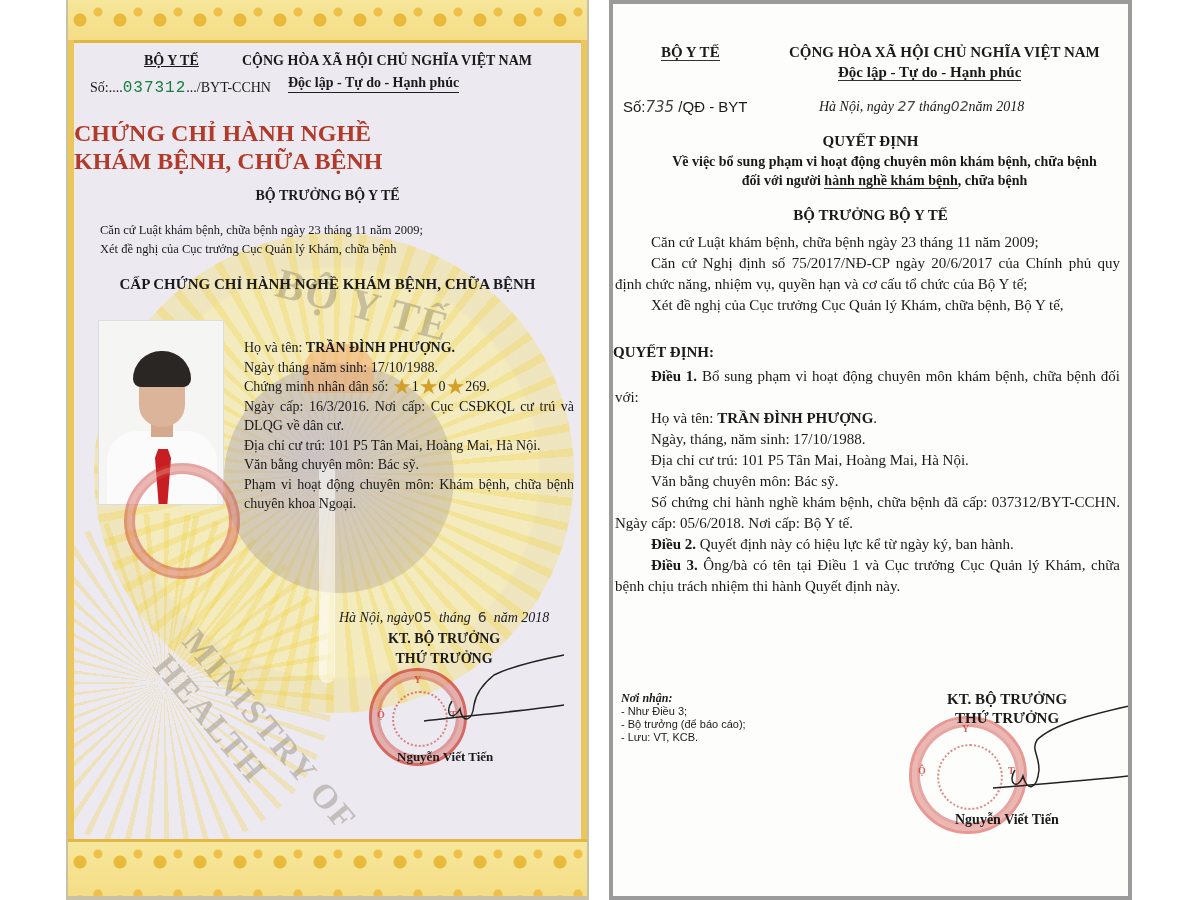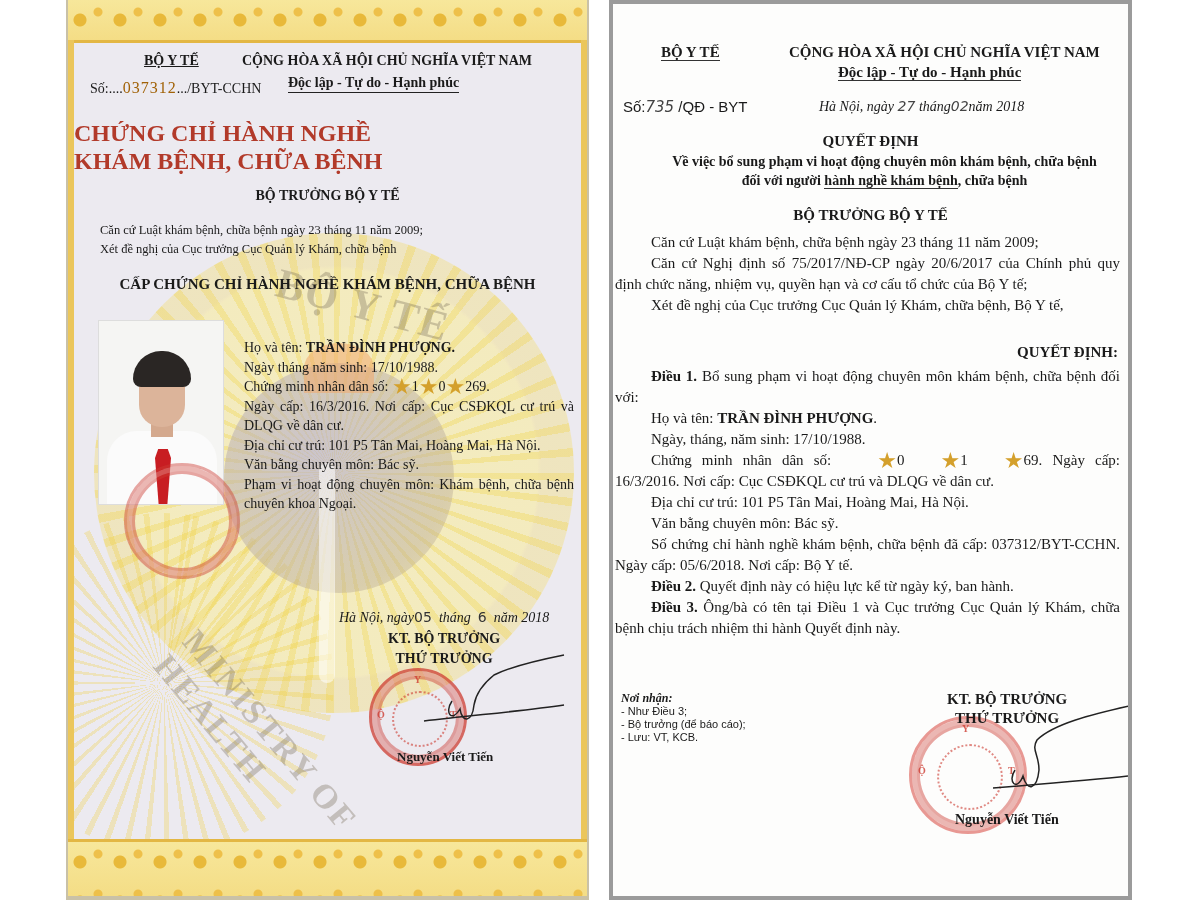--- a/index.html
+++ b/index.html
@@ -30,21 +30,21 @@
   .caduceus{position:absolute;left:245px;top:420px;width:16px;height:220px;background:rgba(255,255,255,.55);border-radius:8px;}
   .wm-text{position:absolute;color:rgba(120,110,90,.35);font-family:"Liberation Serif",serif;font-weight:bold;letter-spacing:2px;}
   .wm-boyte{left:200px;top:238px;font-size:42px;transform:rotate(15deg);}
   .wm-ministry{left:130px;top:580px;font-size:34px;transform:rotate(50deg);transform-origin:left top;}
 
   .c-abs{position:absolute;}
   .c-org{left:70px;top:10px;font-size:14px;font-weight:bold;text-decoration:underline;}
   .c-rep{left:168px;top:10px;font-size:14px;font-weight:bold;white-space:nowrap;}
   .c-motto{left:214px;top:32px;font-size:14px;font-weight:bold;white-space:nowrap;border-bottom:1px solid #222;padding-bottom:1px;}
   .c-so{left:16px;top:36px;font-size:14px;white-space:nowrap;}
-  .c-so .num{color:#a16207;font-family:Liberation Serif, serif;font-size:16px;letter-spacing:1px;text-align:right;}
+  .c-so .num{color:#15803d;font-family:Liberation Mono, monospace;font-size:16px;letter-spacing:1px;text-align:right;}
   .c-title{left:0;right:0;top:76px;color:#b23a2a;font-weight:bold;font-size:24px;line-height:28px;}
   .c-minister{left:0;right:0;top:145px;text-align:center;font-weight:bold;font-size:14px;}
   .c-basis{left:26px;top:178px;font-size:12.5px;line-height:19px;}
   .c-grant{left:0;right:0;top:233px;text-align:center;font-weight:bold;font-size:15px;}
   .photo{position:absolute;left:24px;top:277px;width:124px;height:183px;background:#f5f5f3;border:1px solid #ddd;overflow:hidden;}
   .photo .hair{position:absolute;left:34px;top:30px;width:58px;height:36px;background:#2a2624;border-radius:28px 28px 8px 8px;}
   .photo .face{position:absolute;left:40px;top:46px;width:46px;height:60px;background:#dcb49a;border-radius:20px 20px 22px 22px;}
   .photo .neck{position:absolute;left:52px;top:100px;width:22px;height:16px;background:#d4a98e;}
   .photo .shirt{position:absolute;left:8px;top:110px;width:110px;height:80px;background:#fbfbfb;border-radius:30px 30px 0 0;}
   .photo .tie{position:absolute;left:56px;top:128px;width:16px;height:60px;background:#c81d22;clip-path:polygon(20% 0,80% 0,100% 15%,75% 100%,25% 100%,0 15%);}
@@ -74,21 +74,21 @@
   .d-date{left:206px;top:94px;font-size:14px;font-style:italic;white-space:nowrap;}
   .d-date .hand{font-family:"DejaVu Sans",sans-serif;color:#444;}
   .d-h1{left:0;right:0;top:129px;text-align:center;font-size:15px;font-weight:bold;}
   .d-sub{left:0;right:0;top:148px;text-align:center;font-size:14px;font-weight:bold;line-height:19px;margin-left:28px;}
   .d-sub .ul{border-bottom:1.5px solid #333;}
   .d-minister{left:0;right:0;top:203px;text-align:center;font-size:15px;font-weight:bold;}
   .d-body{left:2px;right:8px;font-size:15px;line-height:21px;text-align:justify;}
   .d-body p{margin:0;}
   .ind{text-indent:36px;}
   .ind2{padding-left:36px;}
-  .d-h2{left:0;right:10px;top:340px;text-align:right;font-size:15px;font-weight:bold;}
+  .d-h2{left:0;right:10px;top:340px;text-align:left;font-size:15px;font-weight:bold;}
   .d-recv{left:8px;top:688px;font-size:11px;line-height:13px;font-family:"Liberation Sans",sans-serif;}
   .d-recv .t{font-family:"Liberation Serif",serif;font-style:italic;font-weight:bold;font-size:12px;}
   .d-kt{left:334px;top:686px;font-size:15px;font-weight:bold;text-align:center;line-height:19px;}
   .d-sign{left:342px;top:808px;font-size:14px;font-weight:bold;}
 </style>
 </head>
 <body>
 
 <div class="cert">
   <div class="cert-frame">
@@ -192,21 +192,20 @@
       <p class="ind">Căn cứ Nghị định số 75/2017/NĐ-CP ngày 20/6/2017 của Chính phủ quy định chức năng, nhiệm vụ, quyền hạn và cơ cấu tổ chức của Bộ Y tế;</p>
       <p class="ind">Xét đề nghị của Cục trưởng Cục Quản lý Khám, chữa bệnh, Bộ Y tế,</p>
     </div>
 
     <div class="d-abs d-h2">QUYẾT ĐỊNH:</div>
 
     <div class="d-abs d-body" style="top:362px;">
       <p class="ind"><b>Điều 1.</b><span> Bổ sung phạm vi hoạt động chuyên môn khám bệnh, chữa bệnh đối với:</span></p>
       <p class="ind2"><span>Họ và tên: </span><b>TRẦN ĐÌNH PHƯỢNG</b><span>.</span></p>
       <p class="ind2">Ngày, tháng, năm sinh: 17/10/1988.</p>
-      <p class="ind"><span>Chứng minh nhân dân số: </span><span class="star">★</span>0<span class="star">★</span>1<span class="star">★</span><span>69. Ngày cấp: 16/3/2016. Nơi cấp: Cục CSĐKQL cư trú và DLQG về dân cư.</span></p>
       <p class="ind2">Địa chỉ cư trú: 101 P5 Tân Mai, Hoàng Mai, Hà Nội.</p>
       <p class="ind2">Văn bằng chuyên môn: Bác sỹ.</p>
       <p class="ind">Số chứng chỉ hành nghề khám bệnh, chữa bệnh đã cấp: 037312/BYT-CCHN. Ngày cấp: 05/6/2018. Nơi cấp: Bộ Y tế.</p>
       <p class="ind"><b>Điều 2.</b><span> Quyết định này có hiệu lực kể từ ngày ký, ban hành.</span></p>
       <p class="ind"><b>Điều 3.</b><span> Ông/bà có tên tại Điều 1 và Cục trưởng Cục Quản lý Khám, chữa bệnh chịu trách nhiệm thi hành Quyết định này.</span></p>
     </div>
 
     <div class="d-abs d-recv">
       <div class="t">Nơi nhận:</div>
       <div>- Như Điều 3;</div>

